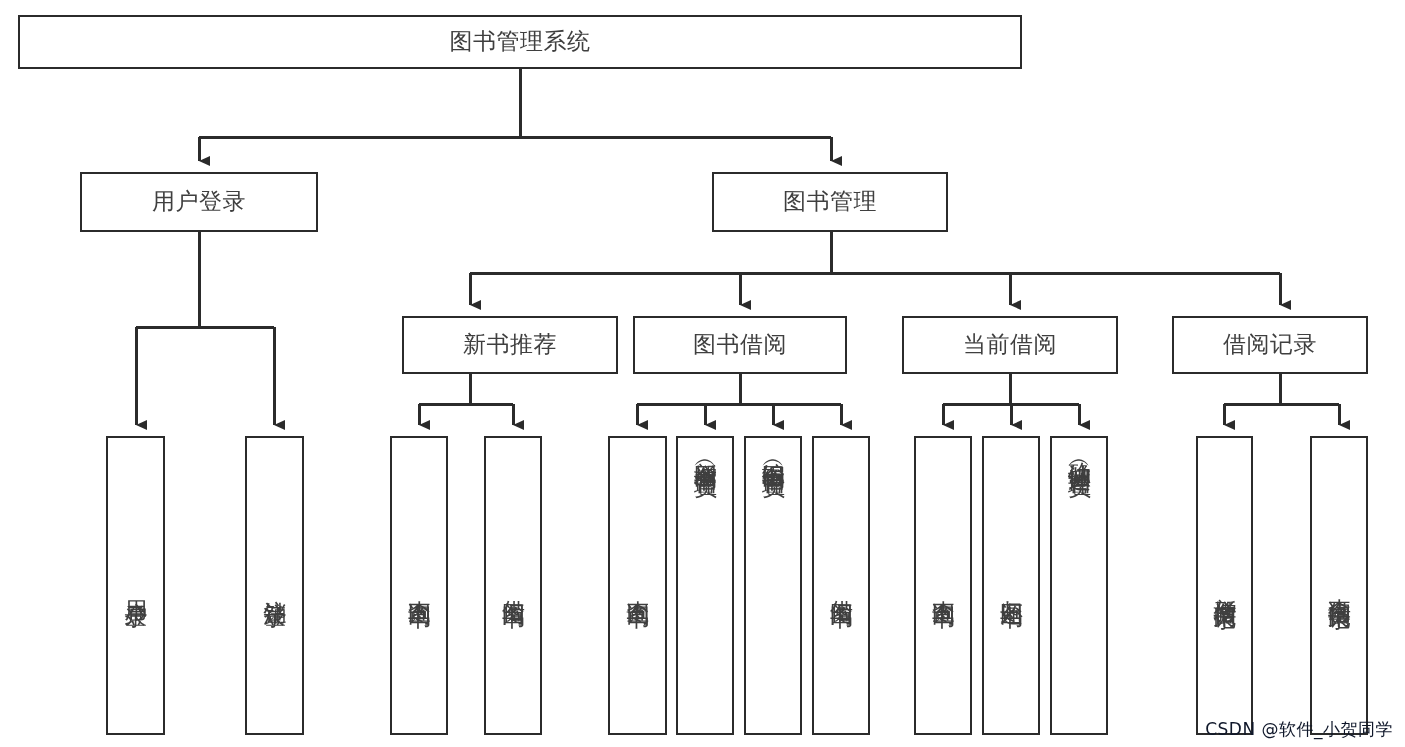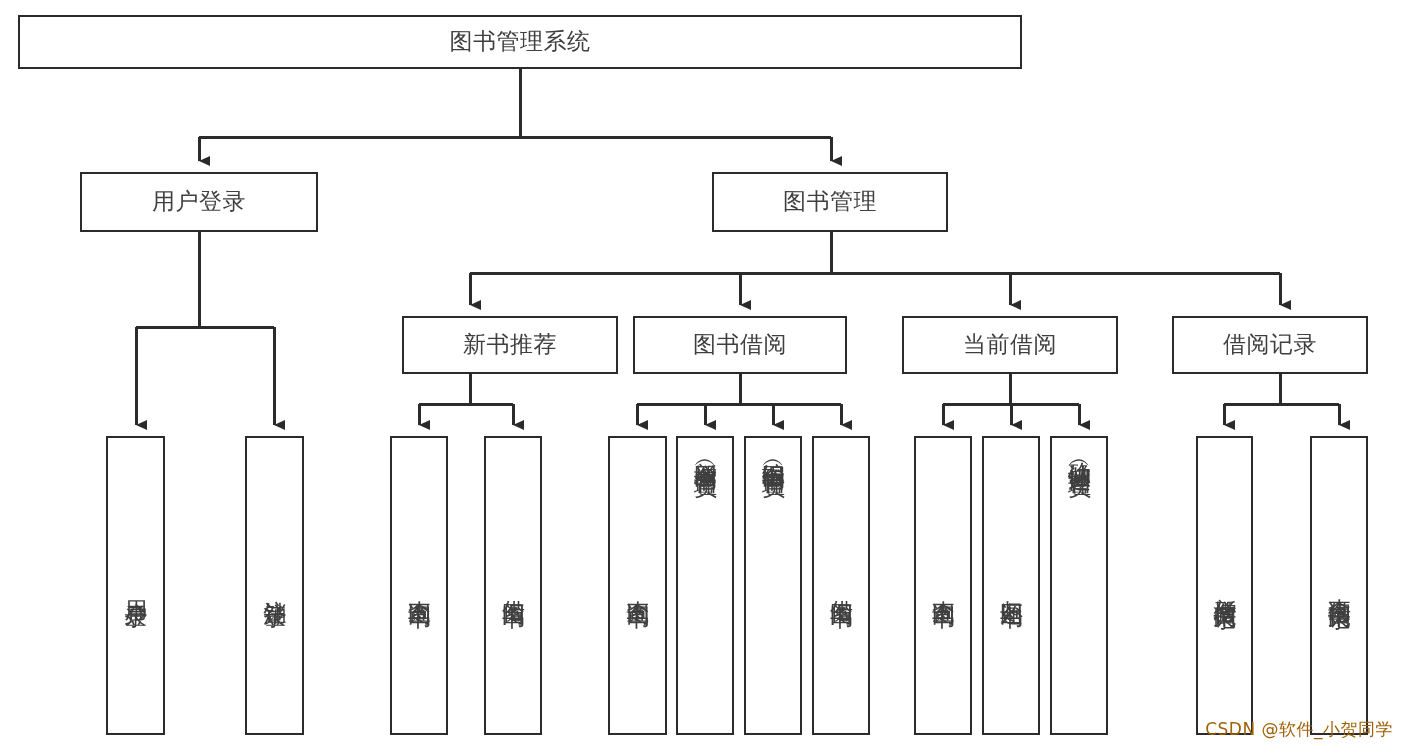--- a/index.html
+++ b/index.html
@@ -62,21 +62,21 @@
   }
   .node.vert.midpos {
     align-items: center;
     padding-top: 0;
   }
   #watermark {
     position: absolute;
     right: 12px;
     bottom: 6px;
     font-size: 17px;
-    color: #a16207;
+    color: #0f172a;
     letter-spacing: 0.5px;
     white-space: nowrap;
     user-select: none;
   }
 </style>
 </head>
 <body>
 
 <div id="stage">
 

